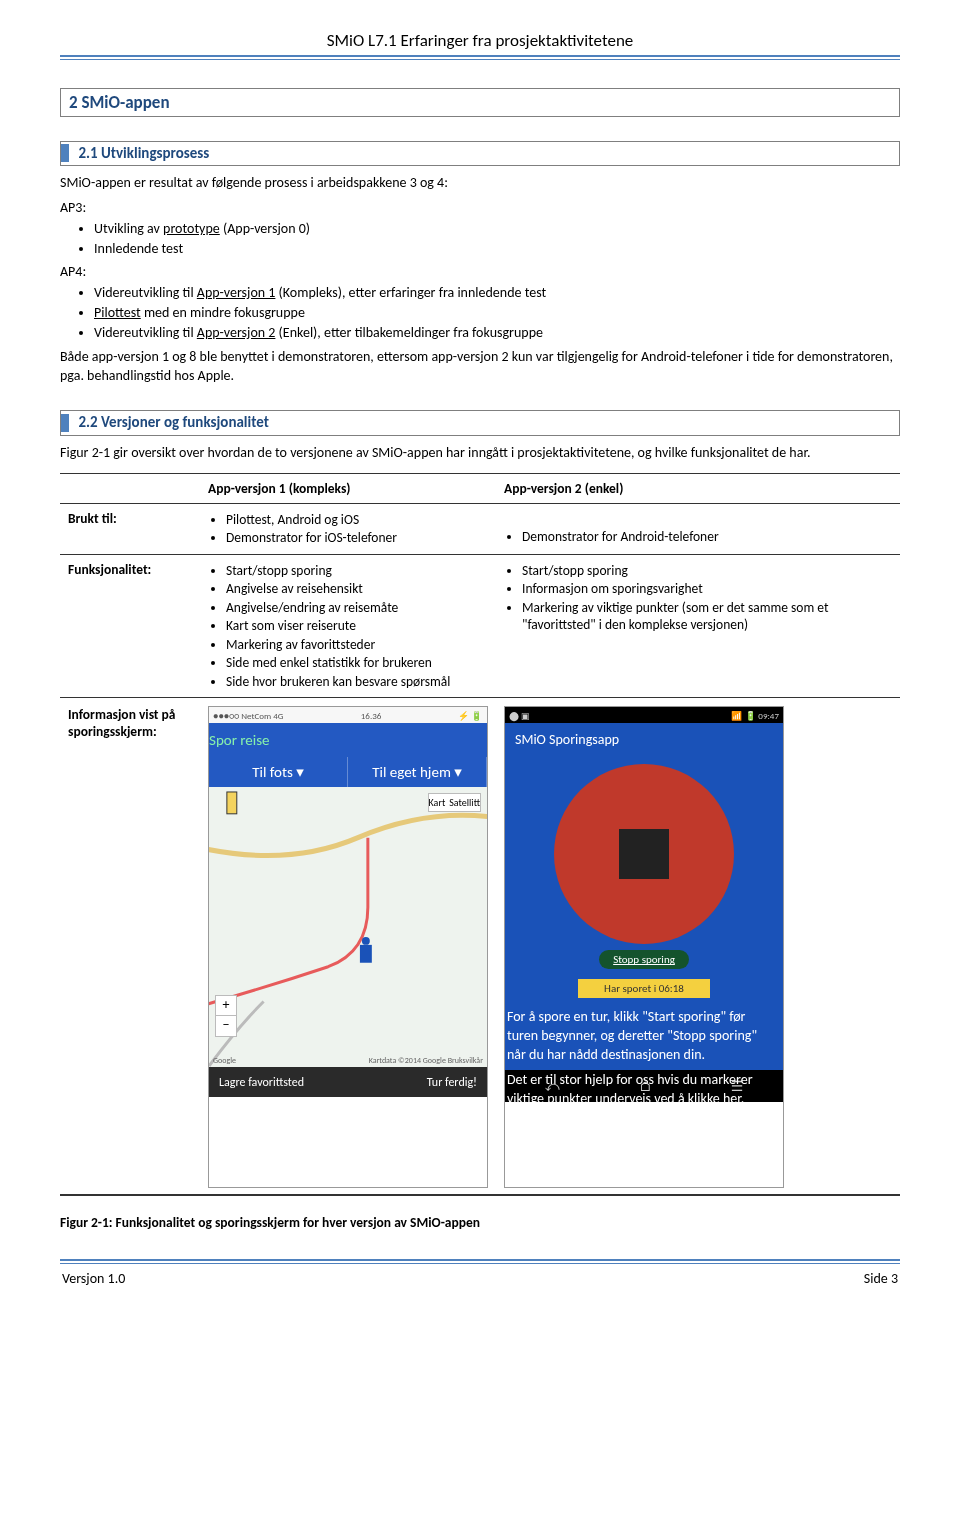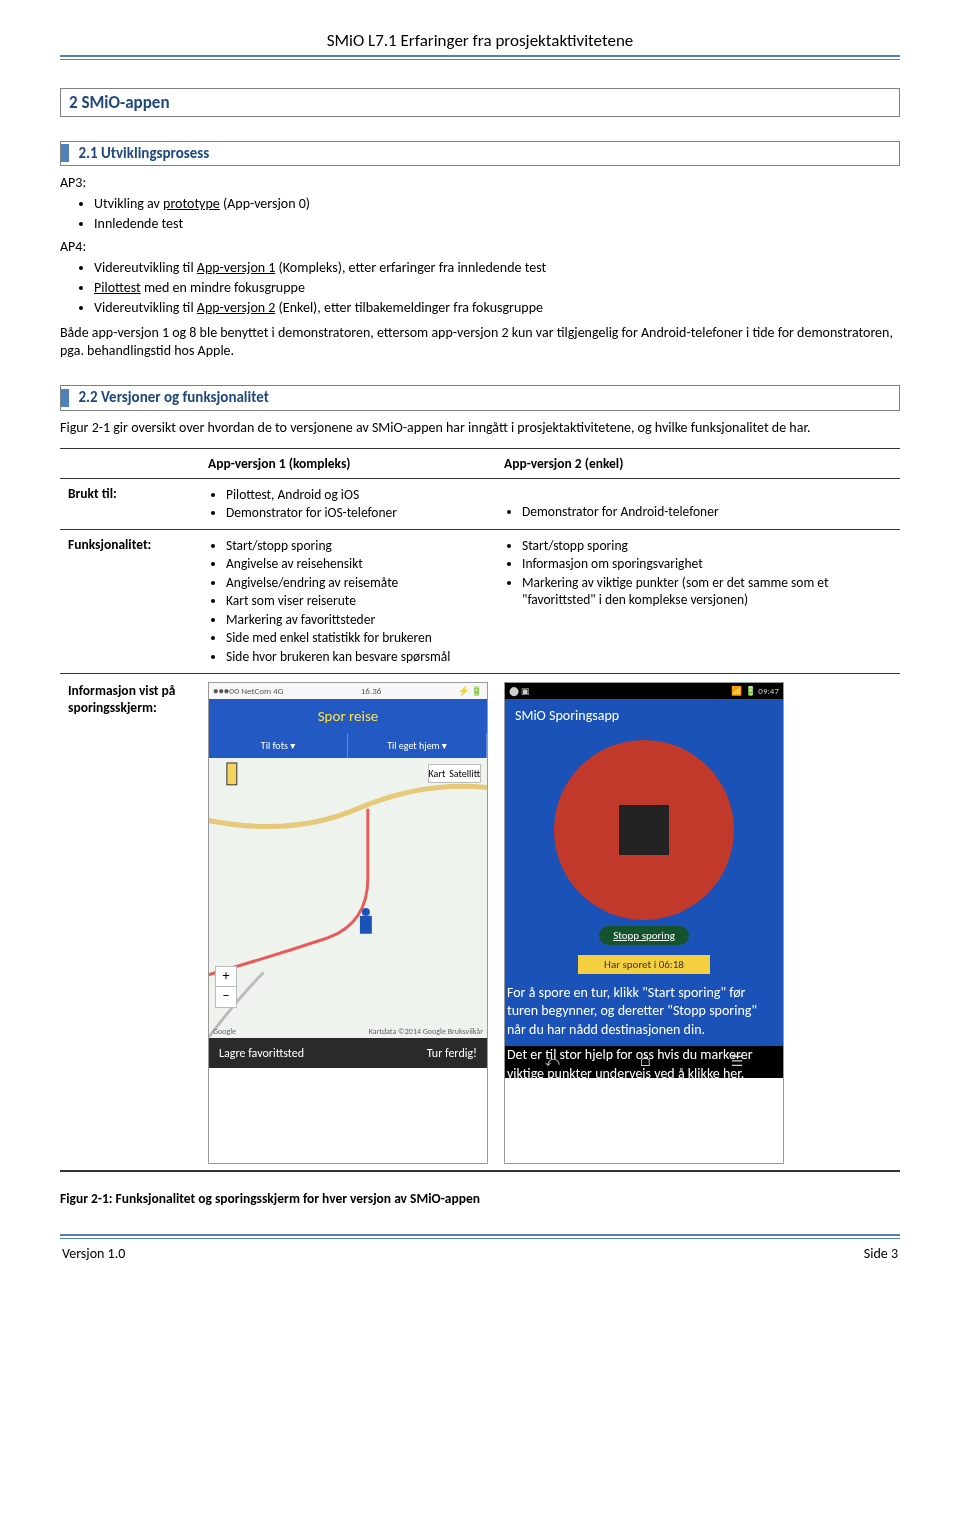--- a/index.html
+++ b/index.html
@@ -100,30 +100,29 @@
     background: #f7f7f7;
     color: #555;
     display:flex;
     justify-content: space-between;
     padding: 0 4px;
     font-size: 9px;
     align-items: center;
   }
   .ios-titlebar {
     background: #2359C2;
-    color: #fde047;
-    text-align: center;
+    color: #86efac;
     padding: 8px 0;
     font-size: 15px;
   }
   .ios-tabs {
     background: #2359C2;
     display: flex;
     color: #fff;
-    font-size: 10px;
+    font-size: 15px;
   }
   .ios-tabs div {
     flex: 1;
     padding: 6px 4px;
     text-align: center;
     border-right: 1px solid rgba(255,255,255,.3);
   }
   .ios-map {
     height: 280px;
     background: #eef3ee;
@@ -261,20 +260,21 @@
 <div class="page">
   <div class="header-title">SMiO L7.1 Erfaringer fra prosjektaktivitetene</div>
   <div class="header-divider"></div>
 
   <div class="section-h1">2   SMiO-appen</div>
 
   <div class="section-h2">
     <span>2.1  Utviklingsprosess</span>
   </div>
 
+  <p>SMiO-appen er resultat av følgende prosess i arbeidspakkene 3 og 4:</p>
 
   <p class="label-line">AP3:</p>
   <ul class="bullets">
     <li>Utvikling av <u>prototype</u> (App-versjon 0)</li>
     <li>Innledende test</li>
   </ul>
 
   <p class="label-line">AP4:</p>
   <ul class="bullets">
     <li>Videreutvikling til <u>App-versjon 1</u> (Kompleks), etter erfaringer fra innledende test</li>

